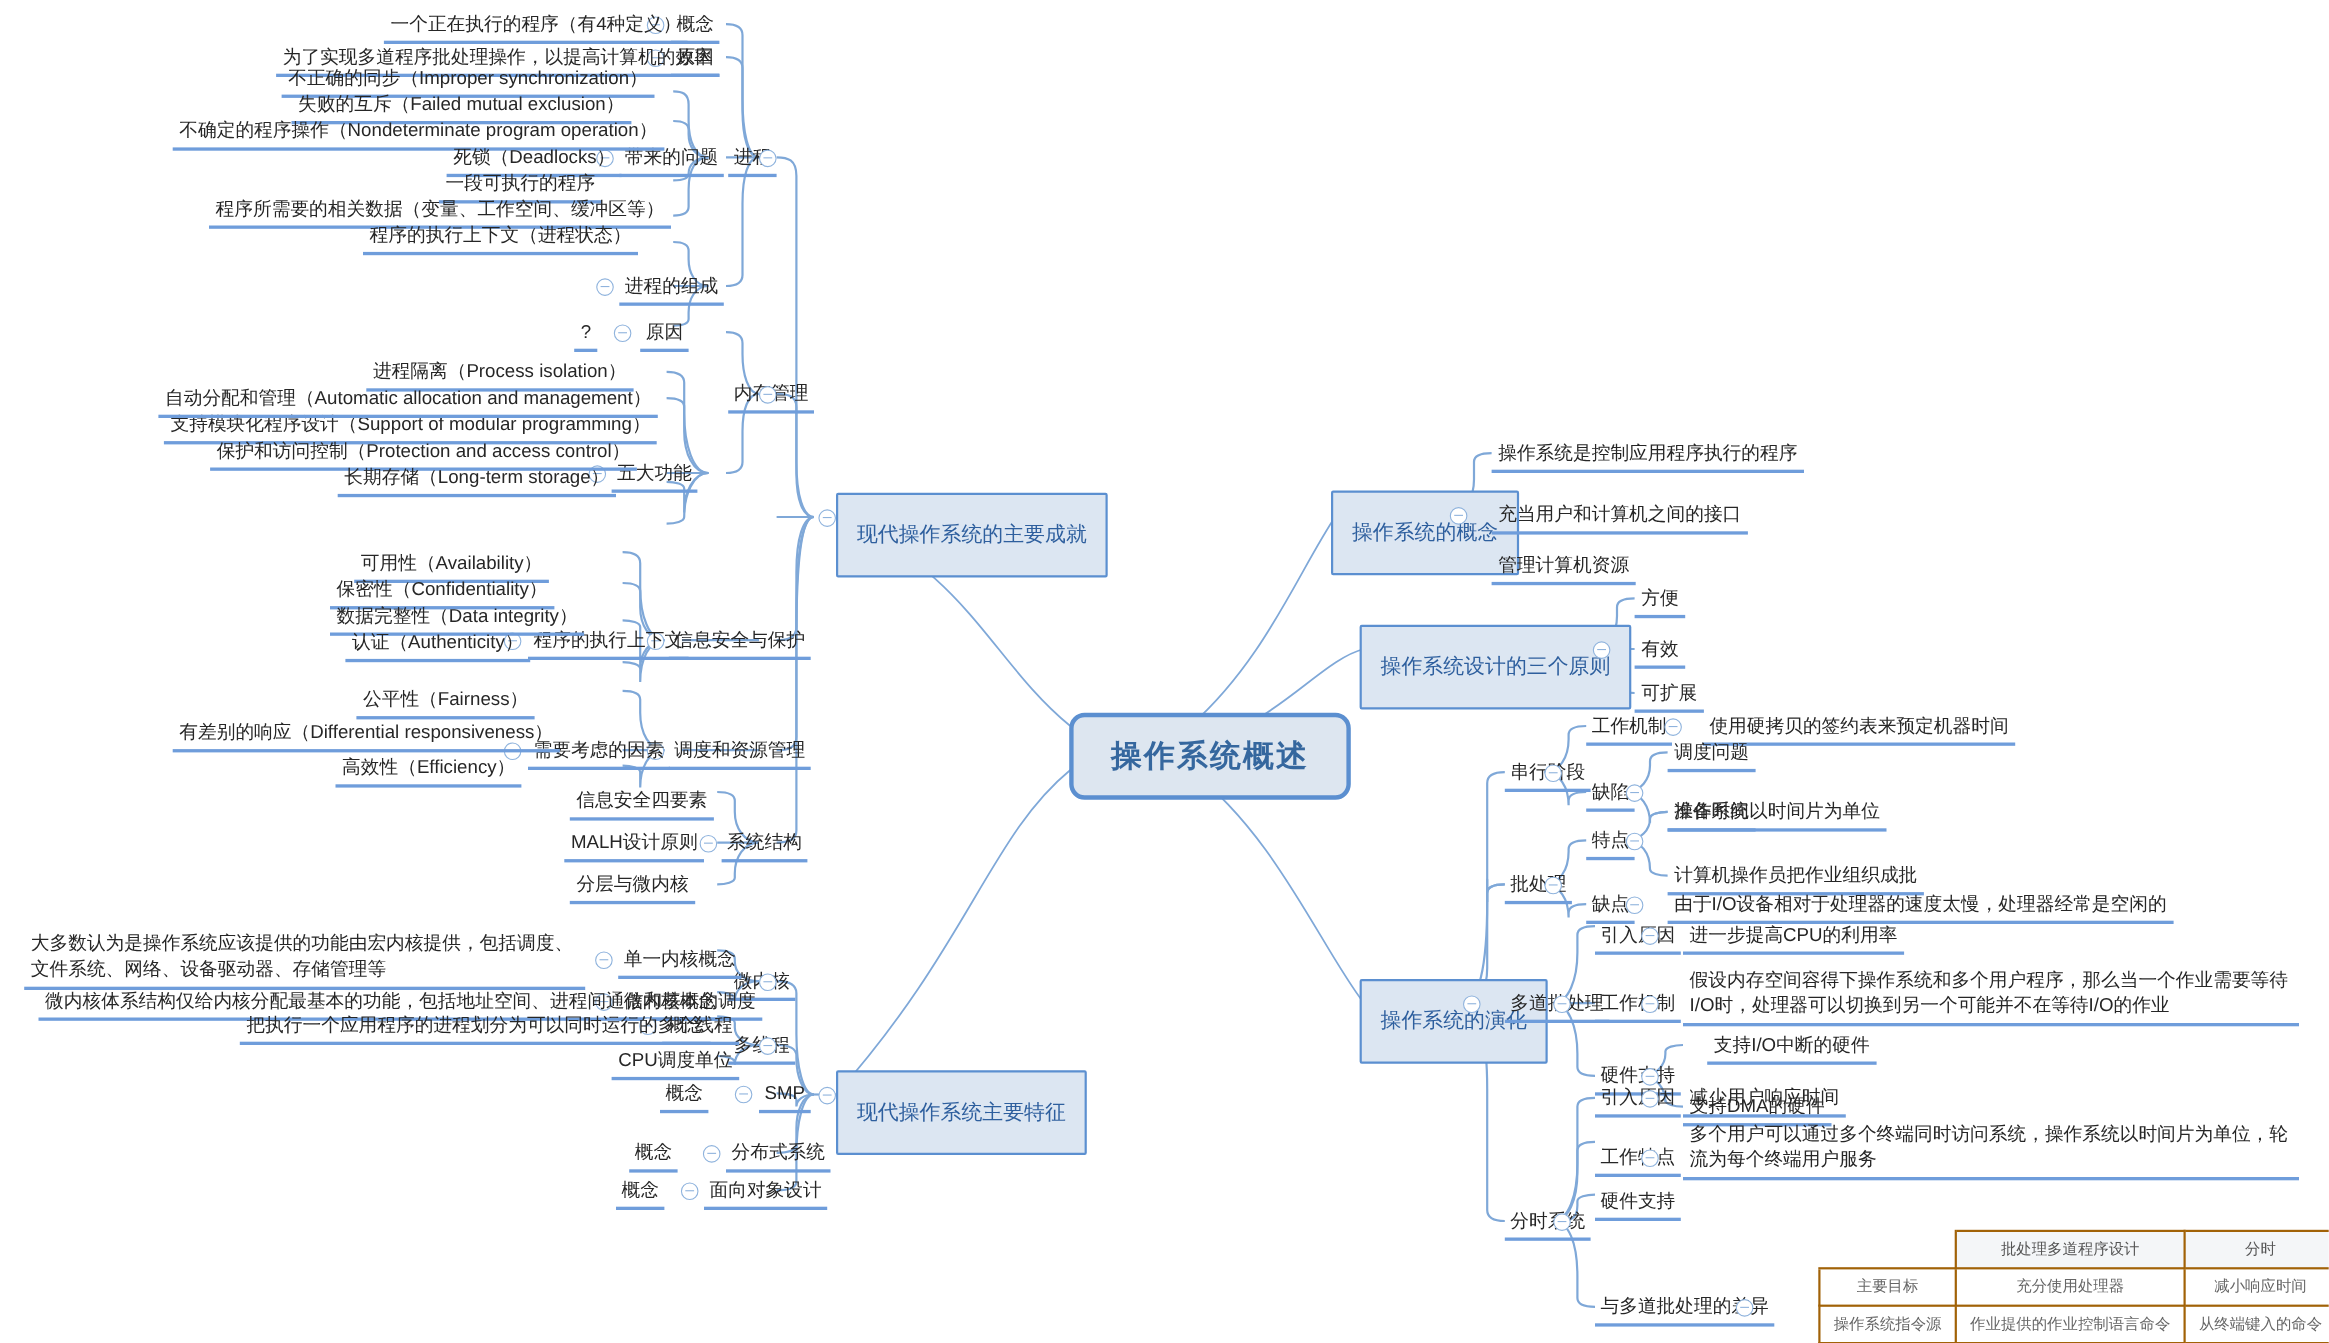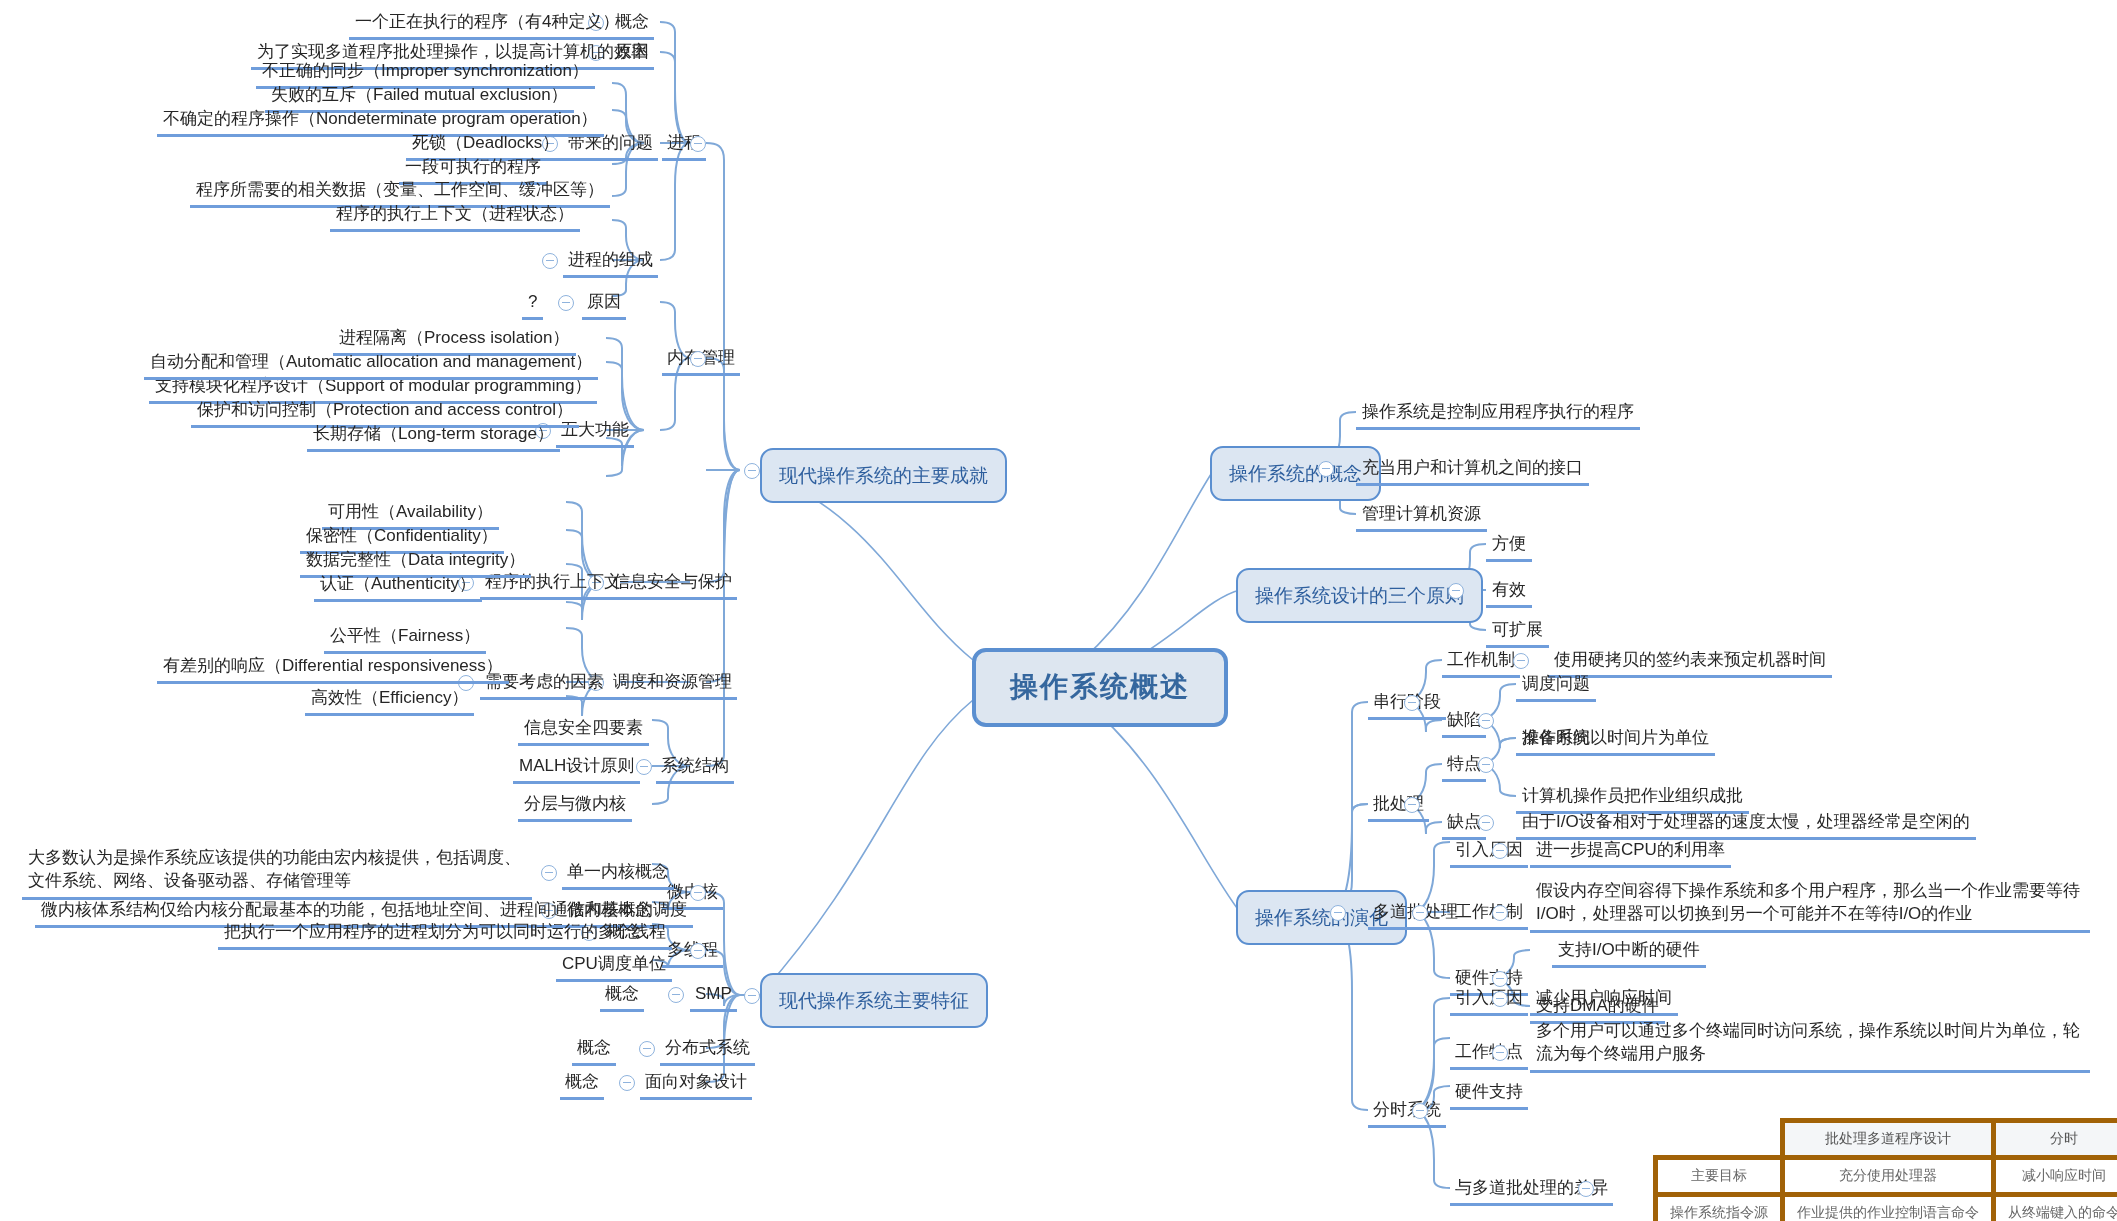--- a/index.html
+++ b/index.html
@@ -35,22 +35,22 @@
     color:#262626;
     padding:1px 5px 4px 5px;
     border-bottom:3px solid #6f9ddb;
   }
   
   .boxnode{
     font-size:19px;
     color:#2e5f9e;
     background:#dce6f2;
     border:2px solid #5b8fd0;
-    border-radius:13px;
-    padding:13px 17px;
+    border-radius:2px;
+    padding:24px 17px;
     text-align:center;
   }
   
   .rootnode{
     font-size:28px;
     font-weight:bold;
     color:#35679e;
     background:#dde6f0;
     border:4px solid #5b8fd0;
     border-radius:14px;
@@ -75,21 +75,21 @@
   }
   
   .cmptable{
     position:absolute;
     border-collapse:collapse;
     font-size:14px;
     color:#666;
     background:#fff;
   }
   .cmptable td,.cmptable th{
-    border:5px solid #a16207;
+    border:2px solid #a16207;
     padding:7px 12px;
     text-align:center;
     font-weight:normal;
     white-space:nowrap;
   }
   .cmptable thead td{background:#f4f6f8;color:#555;}
   .cmptable .blank{border-left:none;border-top:none;background:#fff;}
 </style>
 </head>
 <body>

